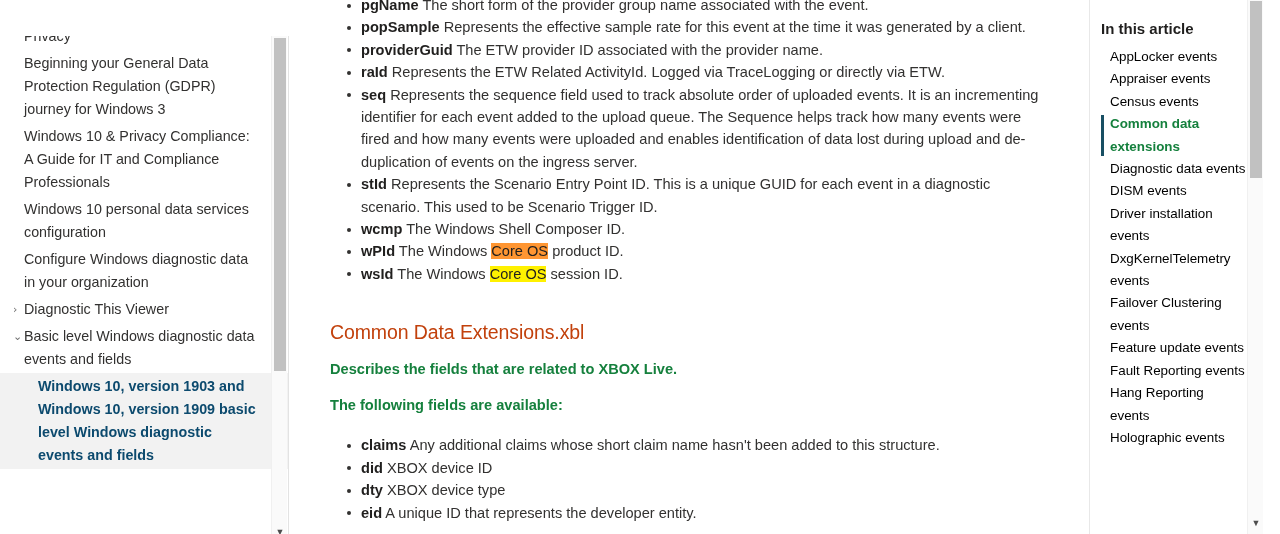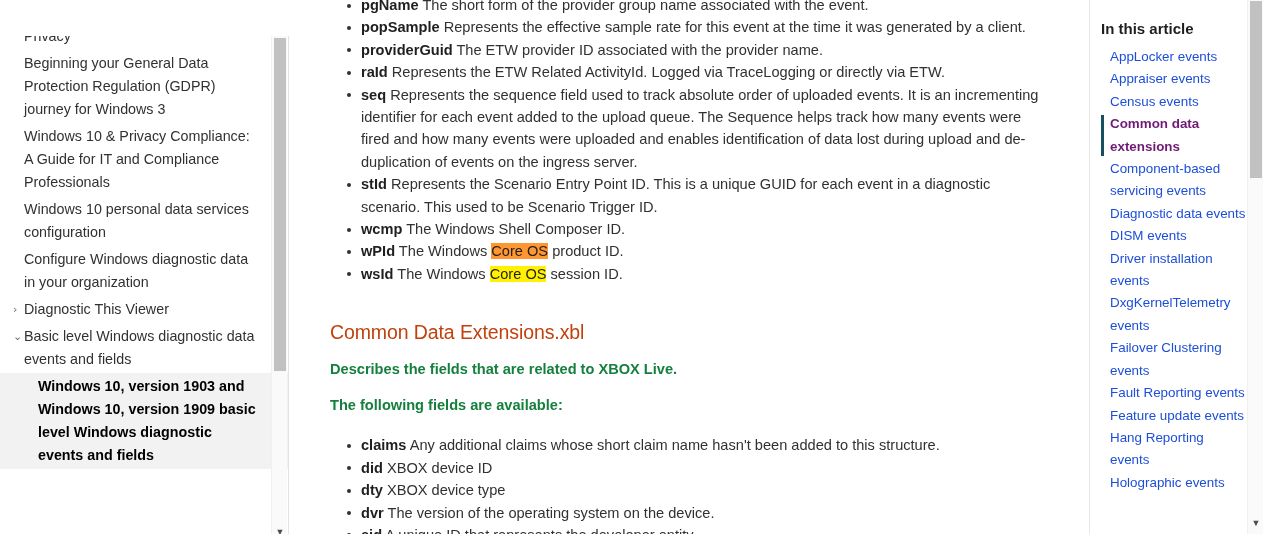--- a/index.html
+++ b/index.html
@@ -59,21 +59,21 @@
     width: 10px;
     font-size: 11px;
     line-height: 23px;
     color: #6e6e6e;
     font-family: "DejaVu Sans", sans-serif;
     display: inline-block;
   }
   .nav-item.active {
     background: #f2f2f2;
     font-weight: bold;
-    color: #000000;
+    color: #0c4a6e;
   }
   .nav-item .txt { display: block; }
 
   
   #sidebar-scrollbar {
     position: absolute;
     right: 1px; top: 0;
     width: 16px; height: 505px;
     background: #fafafa;
     border-left: 1px solid #f0f0f0;
@@ -202,26 +202,26 @@
     font-weight: bold;
     color: #201f1e;
     line-height: 22px;
     margin: 0 0 6px 0;
   }
   .toc-list { list-style: none; margin: 0; padding: 0; }
   .toc-item {
     position: relative;
     font-size: 13.4px;
     line-height: 22.4px;
-    color: #1d4ed8;
+    color: #000000;
     padding: 0 4px 0 9px;
     cursor: pointer;
   }
   .toc-item.active {
-    color: #701a75;
+    color: #15803d;
     font-weight: bold;
   }
   .toc-item.active::before {
     content: "";
     position: absolute;
     left: 0; top: 2px;
     width: 3px;
     height: calc(100% - 4px);
     background: #184f63;
   }
@@ -324,42 +324,40 @@
       <div class="sp-b"></div>
 
       <p class="para">The following fields are available:</p>
 
       <div class="sp-c"></div>
 
       <ul class="bullets" id="bullets-bottom">
           <li><b>claims</b> <span>Any additional claims whose short claim name hasn't been added to this structure.</span></li>
           <li><b>did</b> <span>XBOX device ID</span></li>
           <li><b>dty</b> <span>XBOX device type</span></li>
-          <li><b>dvr</b> <span>The version of the operating system on the device.</span></li>
           <li><b>eid</b> <span>A unique ID that represents the developer entity.</span></li>
         </ul>
     </div>
   </main>
 
   <aside id="toc">
     <div id="toc-inner">
       <div id="toc-title">In this article</div>
       <ul class="toc-list" id="toc-list">
           <li class="toc-item">AppLocker events</li>
           <li class="toc-item">Appraiser events</li>
           <li class="toc-item">Census events</li>
           <li class="toc-item active">Common data extensions</li>
-          <li class="toc-item">Component-based servicing events</li>
           <li class="toc-item">Diagnostic data events</li>
           <li class="toc-item">DISM events</li>
           <li class="toc-item">Driver installation events</li>
           <li class="toc-item">DxgKernelTelemetry events</li>
           <li class="toc-item">Failover Clustering events</li>
+          <li class="toc-item">Feature update events</li>
           <li class="toc-item">Fault Reporting events</li>
-          <li class="toc-item">Feature update events</li>
           <li class="toc-item">Hang Reporting events</li>
           <li class="toc-item">Holographic events</li>
         </ul>
     </div>
     <div id="toc-scrollbar">
       <div class="thumb"></div>
       <div class="arrow-down">▼</div>
     </div>
   </aside>
 

